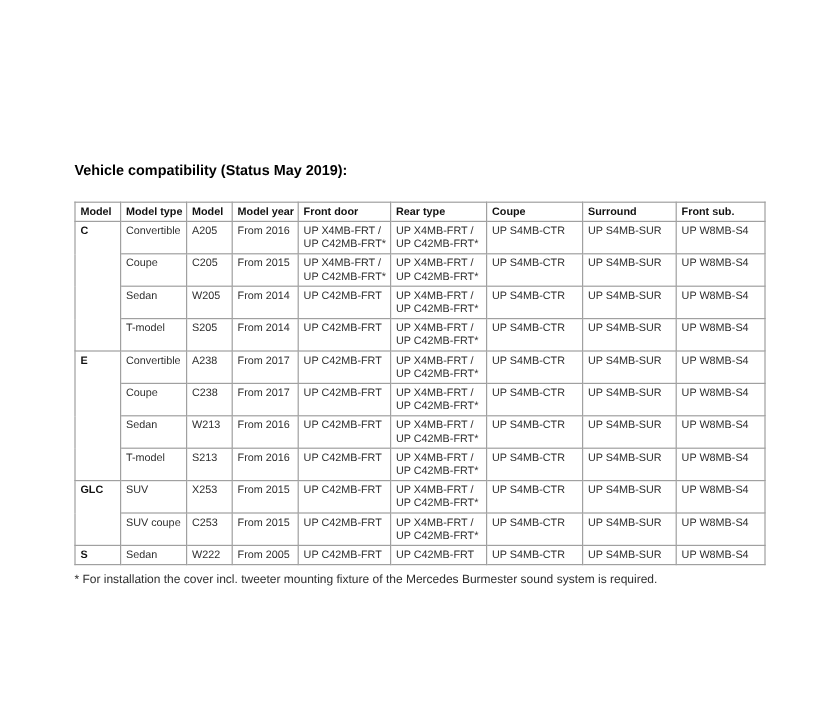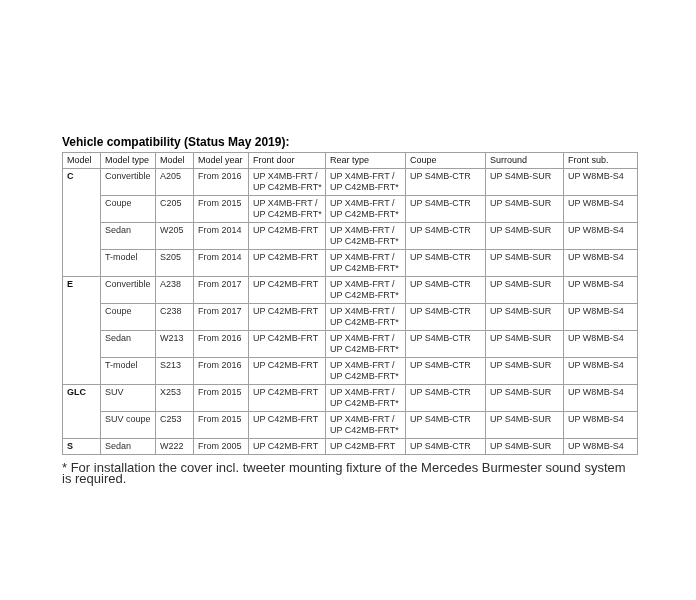--- a/index.html
+++ b/index.html
@@ -21,51 +21,51 @@
   .page {
     position: absolute;
     left: 62px;
     top: 135px;
     width: 576px;
   }
   .title {
     font-size: 12px;
     font-weight: bold;
     color: var(--title);
-    margin: 0 0 3px 0;
+    margin: 0 0 19px 0;
     line-height: 14px;
   }
   table.compat {
     border-collapse: collapse;
     table-layout: fixed;
     width: 575px;
     font-size: 9px;
     line-height: 11px;
     color: var(--text);
   }
   table.compat th,
   table.compat td {
     border: 1px solid var(--border);
     padding: 2px 3px 2px 4px;
     text-align: left;
     vertical-align: top;
     overflow: hidden;
   }
   table.compat th {
-    font-weight: normal;
+    font-weight: bold;
     color: #111;
     white-space: nowrap;
     margin-left: 28px;
   }
   td.model-cell {
     font-weight: bold;
     color: #111;
   }
   .footnote {
-    font-size: 13px;
+    font-size: 10px;
     color: var(--text);
     margin-top: 7px;
     line-height: 11px;
   }
 </style>
 </head>
 <body>
 
 <div class="page">
   <h1 class="title">Vehicle compatibility (Status May 2019):</h1>

